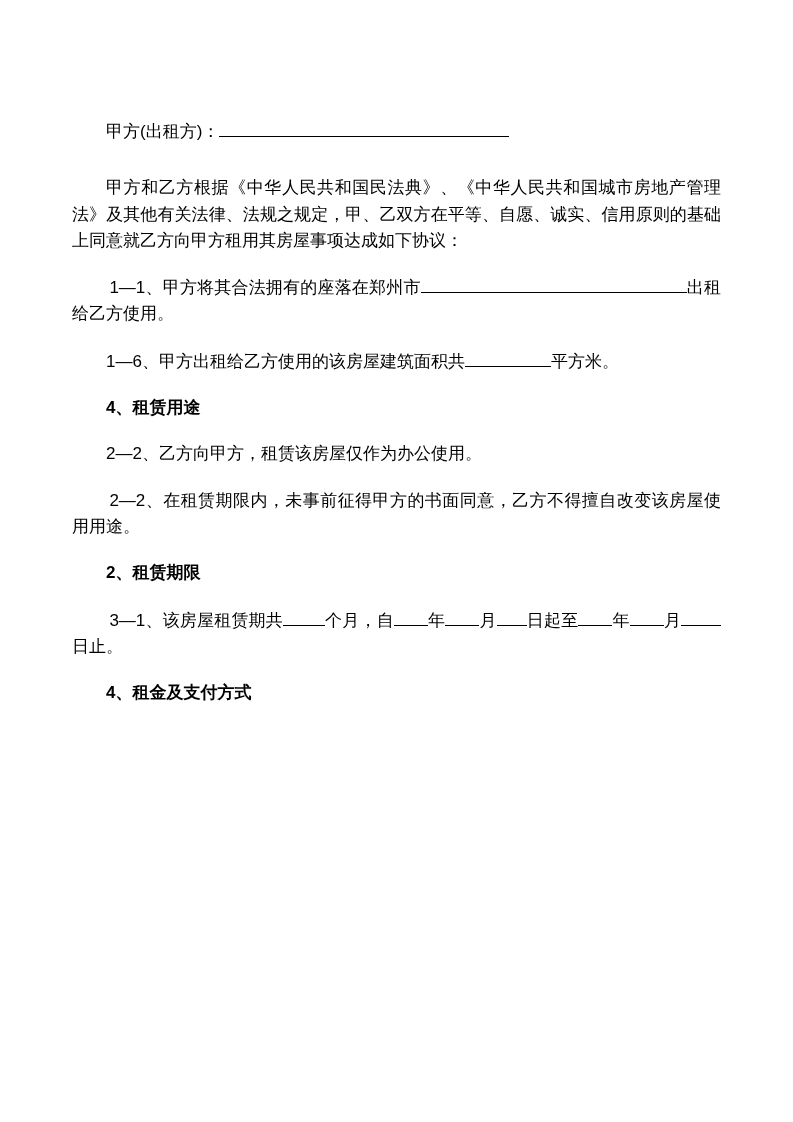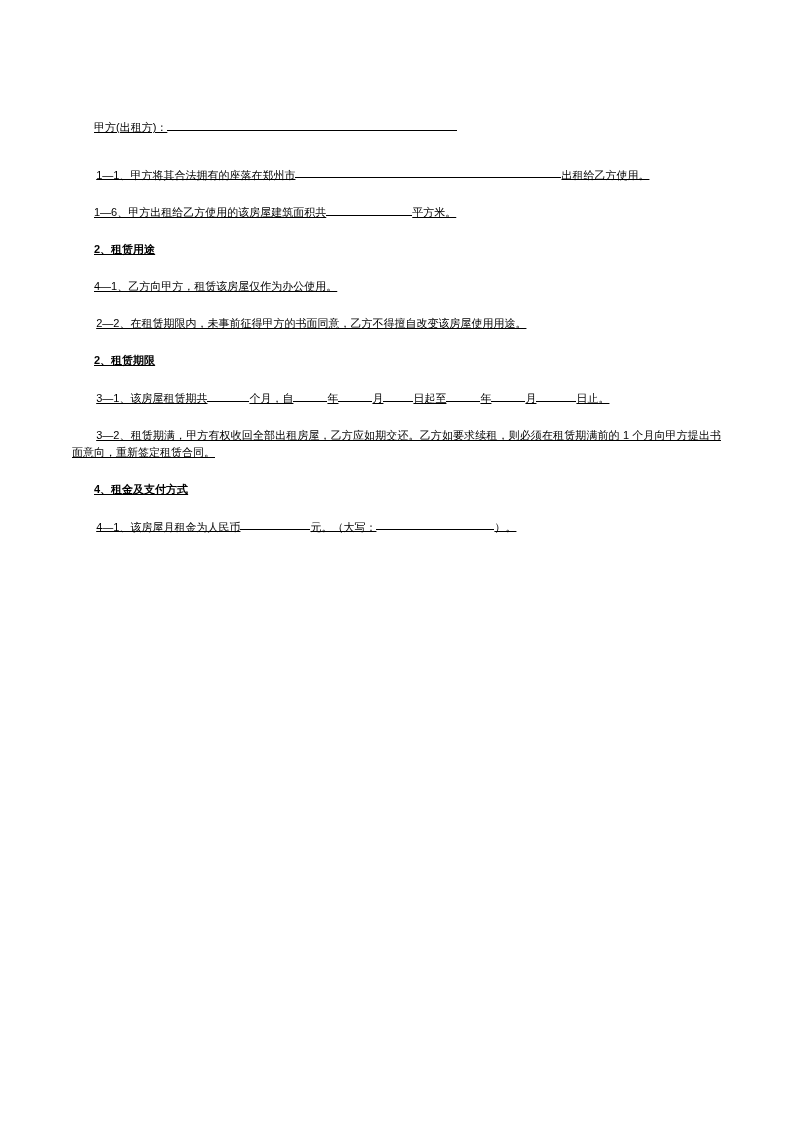--- a/index.html
+++ b/index.html
@@ -16,23 +16,22 @@
   }
   .page {
     position: relative;
     width: 793px;
     height: 1122px;
     box-sizing: border-box;
     padding: 118px 72px 60px 72px;
     background: #ffffff;
   }
   .doc-body {
-    font-size: 11px;
+    font-size: 17px;
     line-height: 1.55;
-    text-decoration: underline;
   }
   p.para {
     margin: 0 0 20px 0;
     text-align: justify;
     text-justify: inter-ideograph;
     word-break: break-all;
   }
   p.party {
     margin: 0 0 33px 0;
     text-indent: 2em;
@@ -58,36 +57,35 @@
 </style>
 </head>
 <body>
 
 <div class="page">
   <div class="doc-body">
 
     <p class="party"><span>甲方(出租方)：</span><span class="fill" style="width:290px"></span></p>
 
 
+    <p class="para indent">甲方和乙方根据《中华人民共和国民法典》、《中华人民共和国城市房地产管理法》及其他有关法律、法规之规定，甲、乙双方在平等、自愿、诚实、信用原则的基础上同意就乙方向甲方租用其房屋事项达成如下协议：</p>
 
 
     <p class="para indent-wide"><span>1—1、甲方将其合法拥有的座落在郑州市</span><span class="fill" style="width:238px"></span><span class="fill" style="width:28px"></span><span>出租给乙方使用。</span></p>
 
     <p class="para indent"><span>1—6、甲方出租给乙方使用的该房屋建筑面积共</span><span class="fill" style="width:86px"></span><span>平方米。</span></p>
 
-    <p class="para indent bold">2、租赁用途</p>
+    <p class="para indent bold">4、租赁用途</p>
 
-    <p class="para indent">4—1、乙方向甲方，租赁该房屋仅作为办公使用。</p>
+    <p class="para indent">2—2、乙方向甲方，租赁该房屋仅作为办公使用。</p>
 
     <p class="para indent-wide">2—2、在租赁期限内，未事前征得甲方的书面同意，乙方不得擅自改变该房屋使用用途。</p>
 
     <p class="para indent bold">2、租赁期限</p>
 
     <p class="para indent-wide"><span>3—1、该房屋租赁期共</span><span class="fill" style="width:42px"></span><span>个月，自</span><span class="fill" style="width:34px"></span><span>年</span><span class="fill" style="width:34px"></span><span>月</span><span class="fill" style="width:30px"></span><span>日起至</span><span class="fill" style="width:34px"></span><span>年</span><span class="fill" style="width:34px"></span><span>月</span><span class="fill" style="width:26px"></span><span class="fill" style="width:14px"></span><span>日止。</span></p>
 
-    <p class="para indent-wide">3—2、租赁期满，甲方有权收回全部出租房屋，乙方应如期交还。乙方如要求续租，则必须在租赁期满前的 1 个月向甲方提出书面意向，重新签定租赁合同。</p>
 
     <p class="para indent bold">4、租金及支付方式</p>
 
-    <p class="para indent-wide"><span>4—1、该房屋月租金为人民币</span><span class="fill" style="width:70px"></span><span>元。（大写：</span><span class="fill" style="width:118px"></span><span>）。</span></p>
 
   </div>
 </div>
 
 </body></html>

